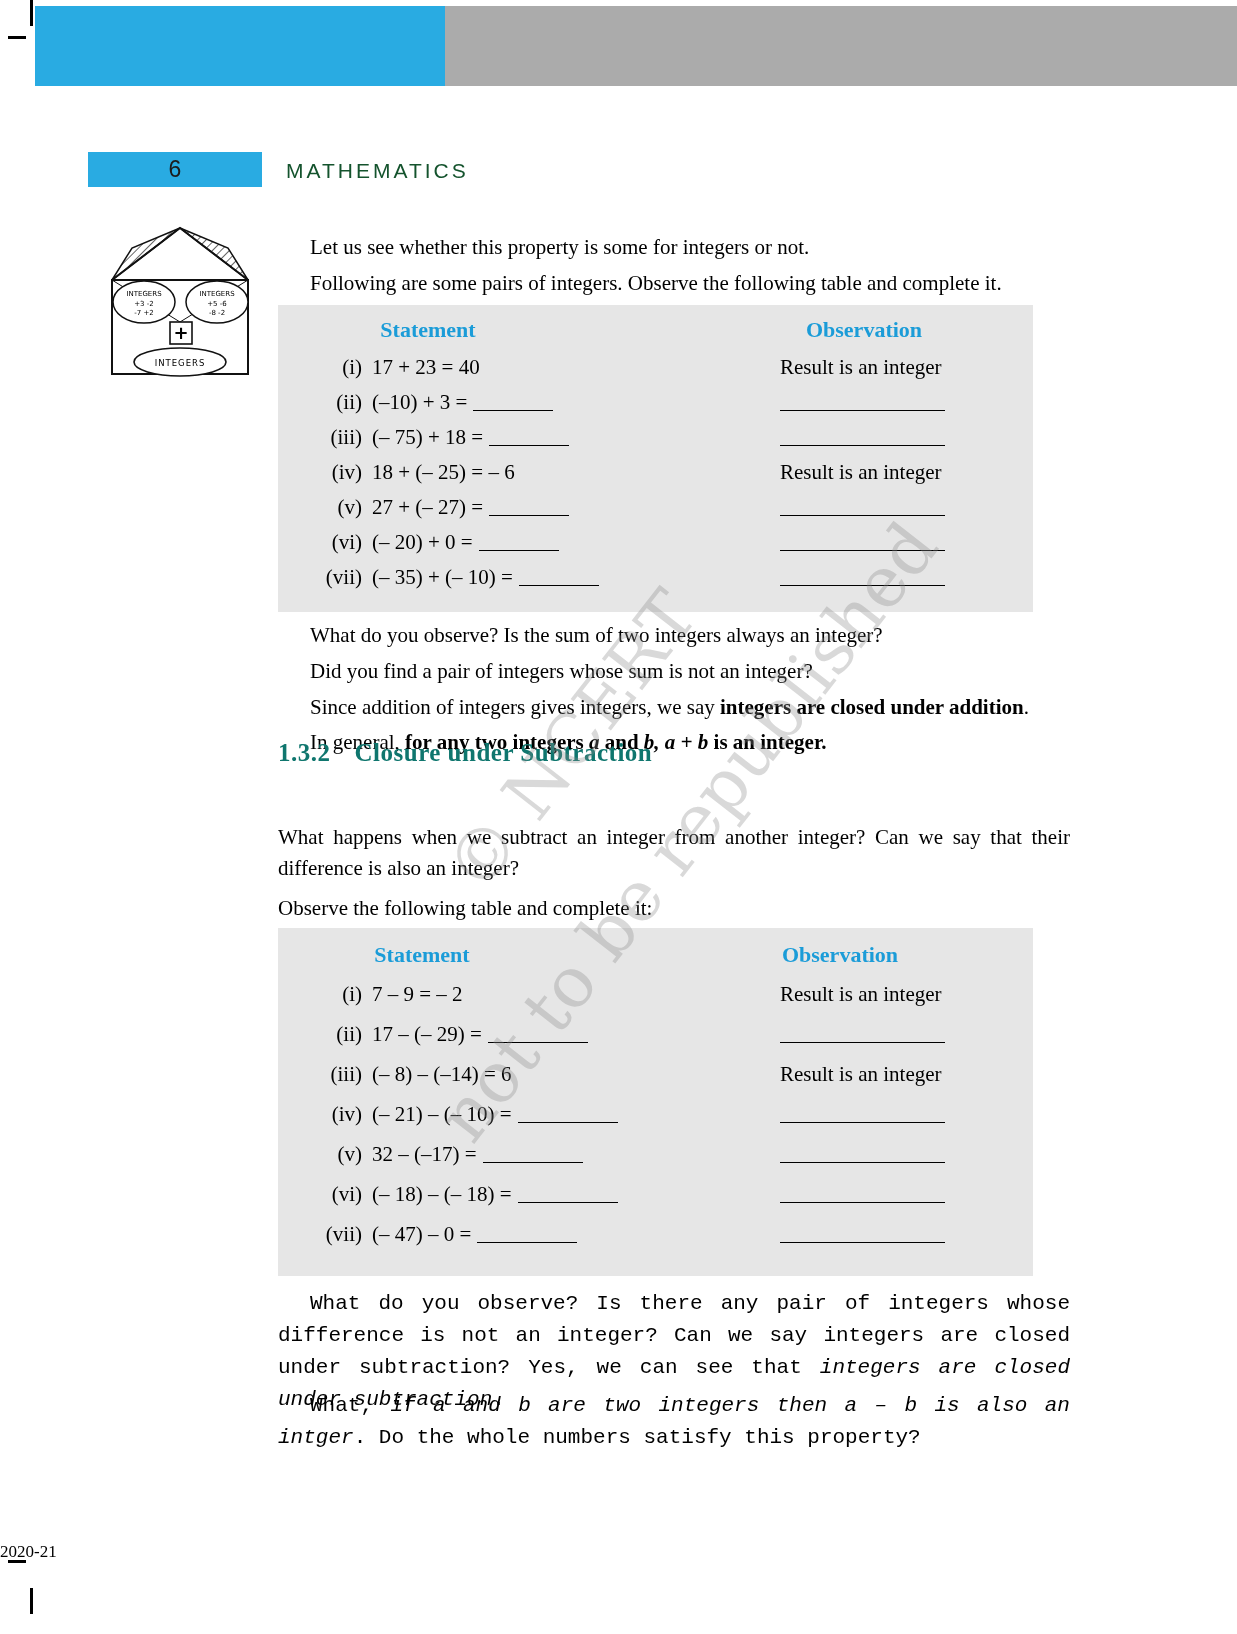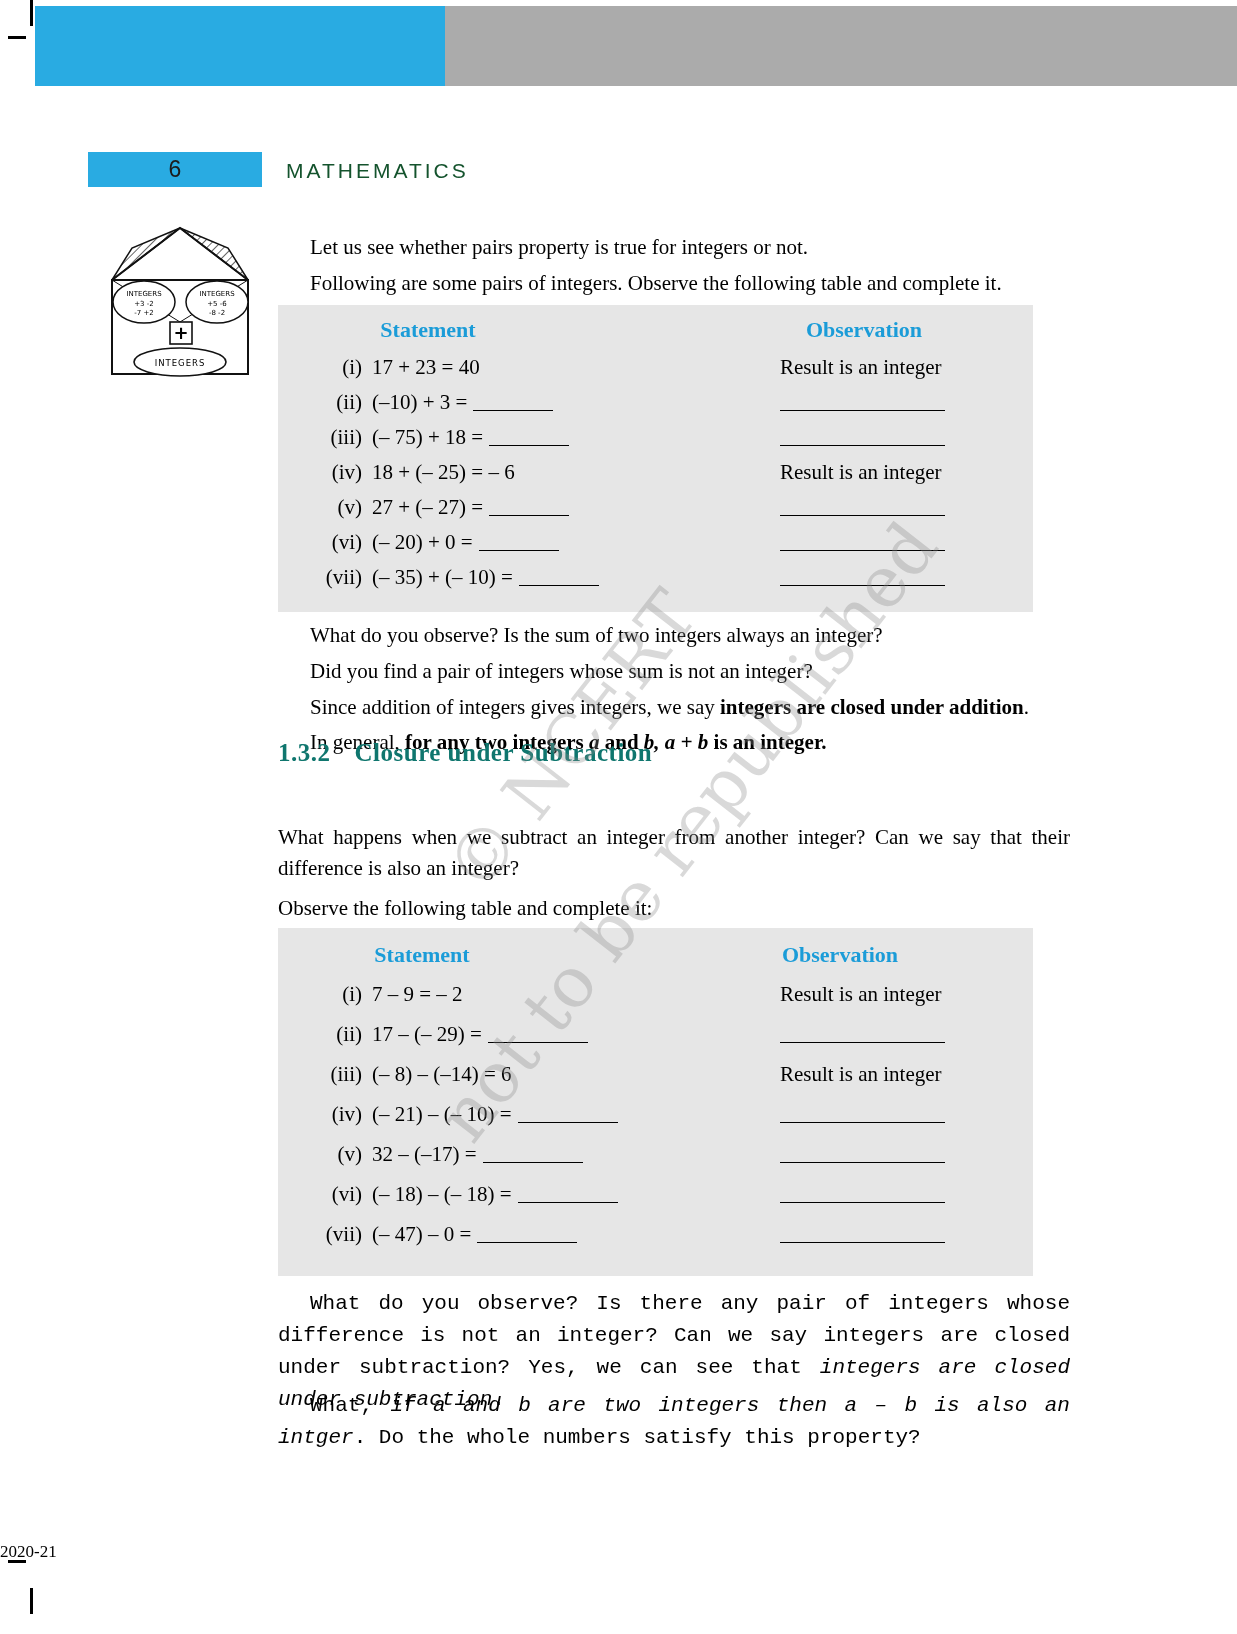--- a/index.html
+++ b/index.html
@@ -122,21 +122,21 @@
     <text x="121" y="93" font-size="7" text-anchor="middle">-8  -2</text>
 
     <rect x="74" y="100" width="22" height="22" fill="#fff" stroke="#111" stroke-width="1.6"></rect>
     <text x="85" y="117" font-size="18" font-weight="bold" text-anchor="middle">+</text>
 
     <ellipse cx="84" cy="140" rx="46" ry="14" fill="#fff" stroke="#111" stroke-width="1.6"></ellipse>
     <text x="84" y="144" font-size="8.5" letter-spacing="1" text-anchor="middle">INTEGERS</text>
   </svg>
 </div>
 
-<div class="para" style="left:310px; top:232px; width:760px;">Let us see whether pairs property is true for integers or not.</div>
+<div class="para" style="left:310px; top:232px; width:760px;">Let us see whether this property is some for integers or not.</div>
 <div class="para" style="left:310px; top:268px; width:760px;">Following are some pairs of integers. Observe the following table and complete it.</div>
 
 <div class="tableb" style="top:305px; height:307px;">
   <div class="thead" style="left:50px;">Statement</div>
   <div class="thead" style="left:486px;">Observation</div>
   <div class="rows rows-add" style="top:50px;">
     <div class="trow">
       <span class="tnum">(i)</span>
       <span class="tstmt"><span>17 + 23 = 40</span></span>
       <span class="tobs"><span>Result is an integer</span></span>

